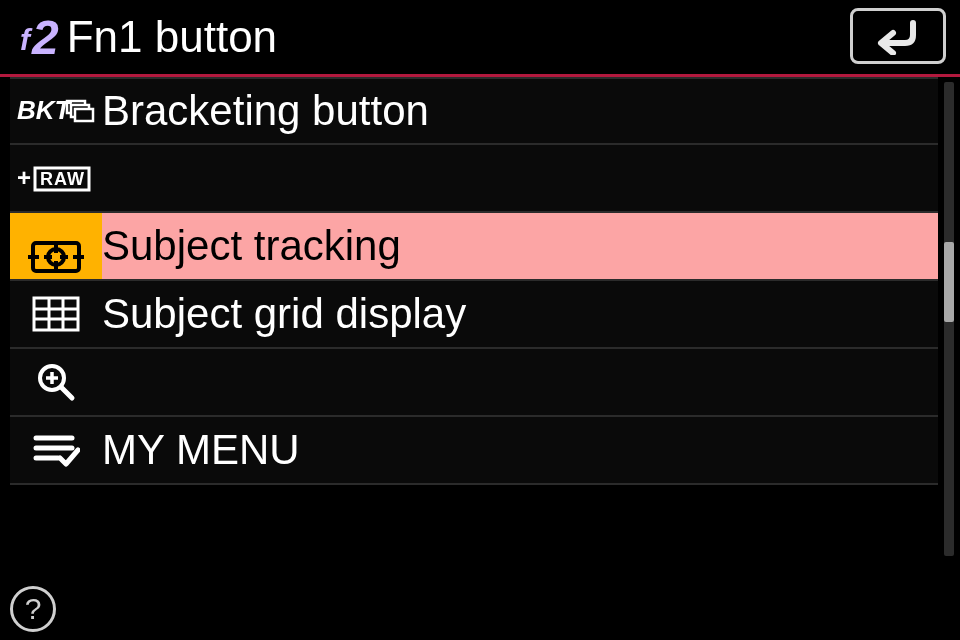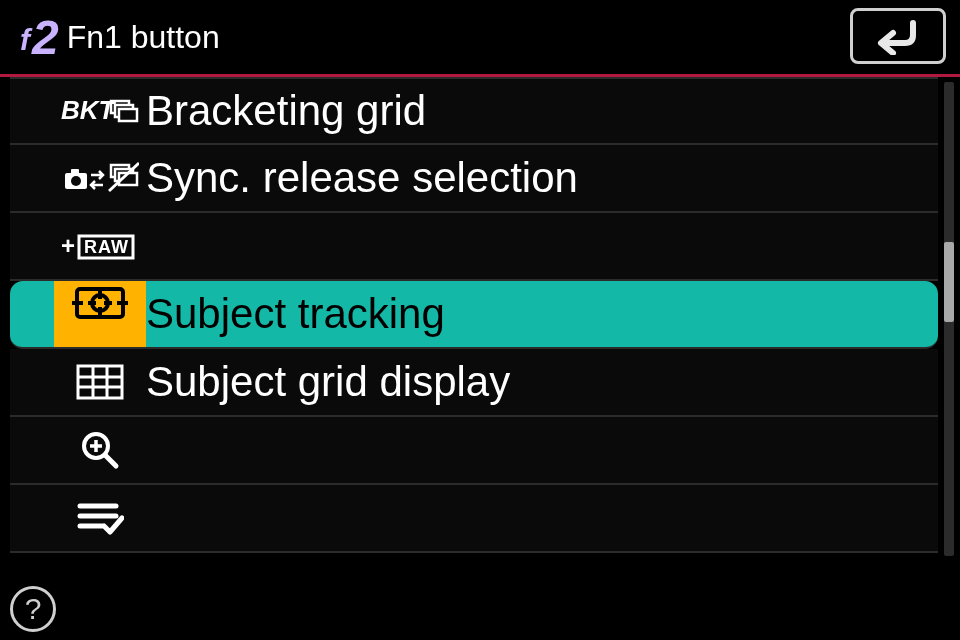--- a/index.html
+++ b/index.html
@@ -35,21 +35,21 @@
       margin-top: 6px;
     }
     .header .code-num {
       font-style: italic;
       color: #c9b3ff;
       font-size: 48px;
       font-weight: 700;
       margin-right: 8px;
     }
     .header .title {
-      font-size: 32px;
+      font-size: 44px;
       color: #fff;
       font-weight: 400;
     }
     .back-btn {
       position: absolute;
       top: 8px;
       right: 14px;
       width: 96px;
       height: 56px;
       border: 3px solid #cfcfcf;
@@ -84,31 +84,29 @@
       align-items: center;
       height: 68px;
       border-bottom: 2px solid #2b2b2b;
       background: #0a0a0a;
     }
     .row:first-child { border-top: 2px solid #2b2b2b; }
     .row .icon-cell {
       width: 92px;
       flex: 0 0 92px;
       display: flex;
-      align-items: flex-start;
+      align-items: flex-end;
       justify-content: center;
-      margin-left: 44px;
     }
     .row .label {
       font-size: 42px;
       color: #fff;
     }
     .row.selected {
-      background: #14b8a6;
-      border-radius: 13px;
+      background: #fca5a5;
     }
     .row.selected .label {
       color: #000;
     }
     .row.selected .icon-cell {
       background: #ffb200;
       height: 100%;
     }
     .row .icon-cell svg { display: block; }
 
@@ -172,43 +170,23 @@
 
       <div class="row">
         <div class="icon-cell">
           <svg width="78" height="40" viewBox="0 0 78 40">
             <text x="0" y="28" font-family="Arial" font-size="26" font-weight="900" fill="#fff" font-style="italic">BKT</text>
             <rect x="50" y="10" width="18" height="12" fill="none" stroke="#fff" stroke-width="2.5"></rect>
             <rect x="54" y="14" width="18" height="12" fill="#0a0a0a" stroke="#fff" stroke-width="2.5"></rect>
             <rect x="58" y="18" width="18" height="12" fill="#0a0a0a" stroke="#fff" stroke-width="2.5"></rect>
           </svg>
         </div>
-        <div class="label">Bracketing grid</div>
-      </div>
-
-      <div class="row">
-        <div class="icon-cell">
-          <svg width="78" height="42" viewBox="0 0 78 42">
-
-            <rect x="4" y="16" width="22" height="16" rx="2" fill="#fff"></rect>
-            <rect x="10" y="12" width="8" height="6" rx="1" fill="#fff"></rect>
-            <circle cx="15" cy="24" r="5" fill="#0a0a0a"></circle>
-
-            <path d="M 30 18 L 42 18 M 38 14 L 42 18 L 38 22" stroke="#fff" stroke-width="2.5" fill="none"></path>
-            <path d="M 42 28 L 30 28 M 34 24 L 30 28 L 34 32" stroke="#fff" stroke-width="2.5" fill="none"></path>
-
-            <rect x="50" y="8" width="18" height="12" fill="none" stroke="#fff" stroke-width="2.5"></rect>
-            <rect x="54" y="12" width="18" height="12" fill="#0a0a0a" stroke="#fff" stroke-width="2.5"></rect>
-            <rect x="58" y="16" width="18" height="12" fill="#0a0a0a" stroke="#fff" stroke-width="2.5"></rect>
-
-            <line x1="48" y1="34" x2="78" y2="6" stroke="#fff" stroke-width="3"></line>
-          </svg>
-        </div>
-        <div class="label">Sync. release selection</div>
-      </div>
+        <div class="label">Bracketing button</div>
+      </div>
+
 
       <div class="row">
         <div class="icon-cell">
           <svg width="78" height="40" viewBox="0 0 78 40">
             <text x="0" y="28" font-family="Arial" font-size="24" font-weight="900" fill="#fff">+</text>
             <rect x="18" y="10" width="54" height="22" fill="none" stroke="#fff" stroke-width="3"></rect>
             <text x="23" y="27" font-family="Arial" font-size="18" font-weight="900" fill="#fff" letter-spacing="1">RAW</text>
           </svg>
         </div>
       </div>
@@ -255,20 +233,21 @@
 
       <div class="row">
         <div class="icon-cell">
           <svg width="48" height="40" viewBox="0 0 48 40">
             <line x1="4" y1="8" x2="40" y2="8" stroke="#fff" stroke-width="5" stroke-linecap="round"></line>
             <line x1="4" y1="18" x2="40" y2="18" stroke="#fff" stroke-width="5" stroke-linecap="round"></line>
             <line x1="4" y1="28" x2="26" y2="28" stroke="#fff" stroke-width="5" stroke-linecap="round"></line>
             <path d="M 28 28 L 34 34 L 46 20" stroke="#fff" stroke-width="5" fill="none" stroke-linecap="round" stroke-linejoin="round"></path>
           </svg>
         </div>
+        <div class="label">MY MENU</div>
       </div>
 
     </div>
 
     <div class="scrollbar">
       <div class="thumb"></div>
     </div>
   </div>
 
   <div class="help-btn">

